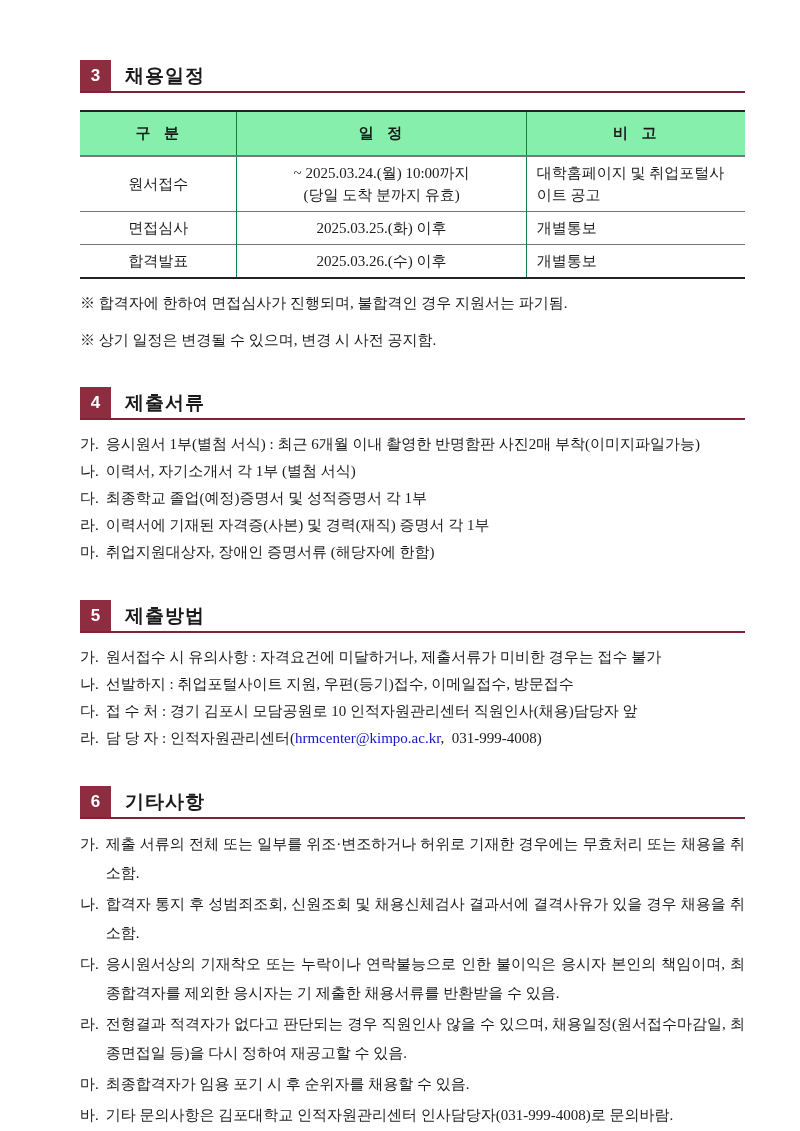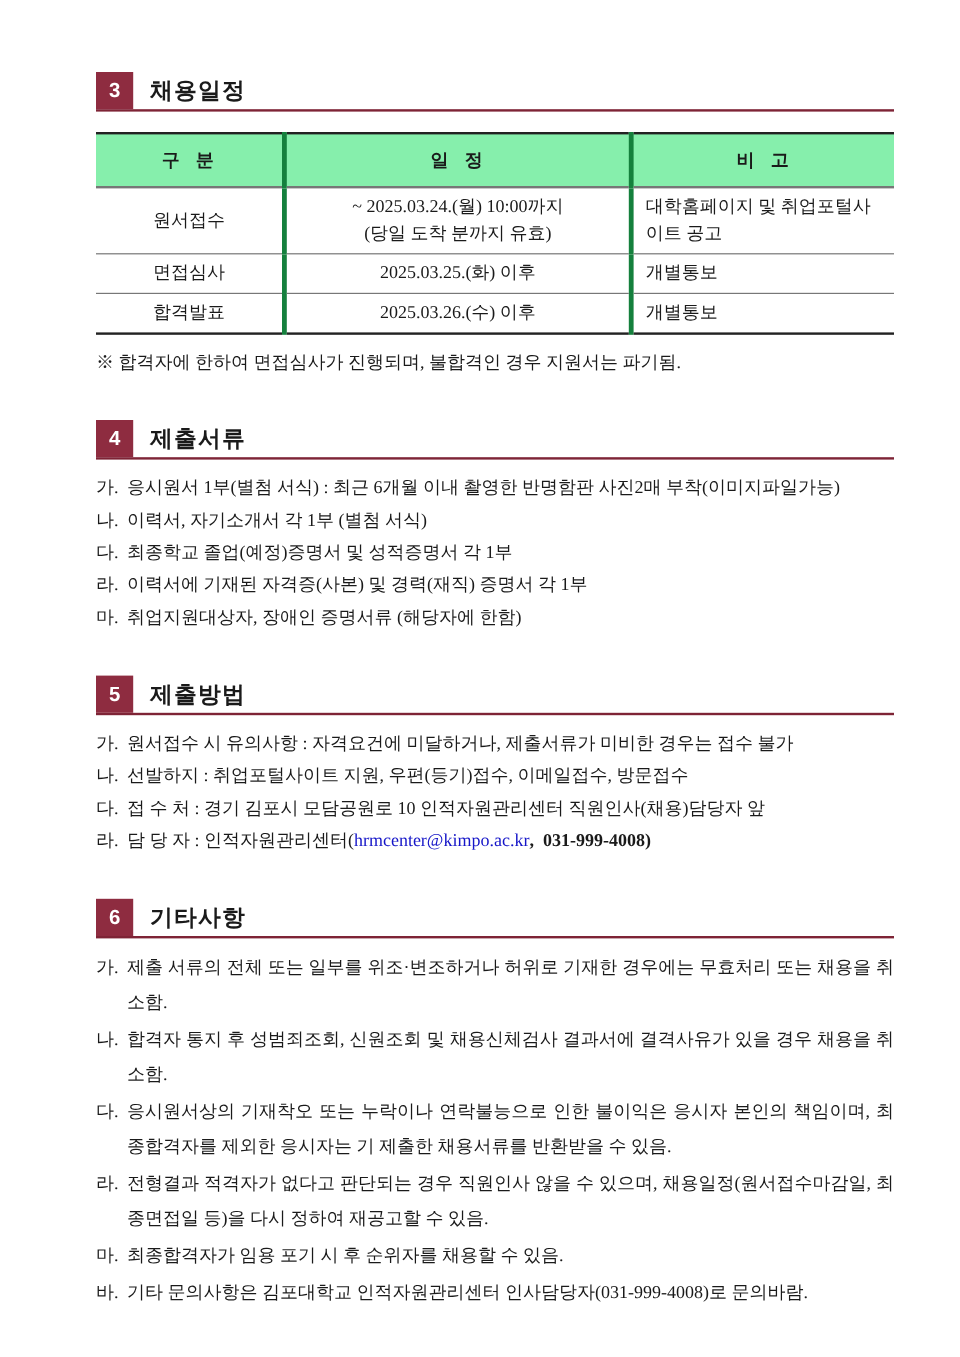--- a/index.html
+++ b/index.html
@@ -34,40 +34,40 @@
     border-top:2px solid #222; border-bottom:2px solid #222;
     font-size:15px;
   }
   th {
     background:#86efac; font-weight:bold;
     padding:12px 6px; border-bottom:2px solid #777;
     white-space:pre; letter-spacing:2px;margin-top:37px;
   }
   td { padding:5px 10px; line-height:22px; }
   tbody tr + tr td { border-top:1px solid #777; }
-  th + th, td + td { border-left:4px solid #15803d; }
+  th + th, td + td { border-left:1px solid #15803d; }
   td.cat, td.sched { text-align:center; }
   td.note { text-align:left;margin-left:20px; }
 
   .footnotes { margin-top:9px; }
   .footnotes p { font-size:15px; line-height:25px;margin-top:12px; }
 
   
   .list { margin-top:11px; }
   .li { display:flex; font-size:15px; line-height:27px; }
   .li .marker { flex:0 0 auto; margin-right:7px; }
   .li .txt { flex:1; text-align:justify; }
   .sec { margin-top:34px; }
   .sec:first-child { margin-top:0; }
   .notes-list .li { line-height:29px; margin-bottom:2px; }
 
   .email-link {
     color:#1515c8; cursor:pointer;
   }
-  .pre { white-space:pre-wrap;font-weight:bold; }
+  .pre { white-space:pre-wrap; }
 </style>
 </head>
 <body>
 
 <div class="page">
 
   <div class="sec">
     <div class="sec-head">
       <div class="sec-num">3</div>
       <div class="sec-title">채용일정</div>
@@ -105,20 +105,21 @@
             <td class="cat">합격발표</td>
             <td class="sched">2025.03.26.(수) 이후</td>
             <td class="note">개별통보</td>
           </tr>
         </tbody>
       </table>
     </div>
 
     <div class="footnotes">
       <p>※ 합격자에 한하여 면접심사가 진행되며, 불합격인 경우 지원서는 파기됨.</p>
+      <p>※ 상기 일정은 변경될 수 있으며, 변경 시 사전 공지함.</p>
     </div>
   </div>
 
   <div class="sec">
     <div class="sec-head">
       <div class="sec-num">4</div>
       <div class="sec-title">제출서류</div>
     </div>
     <div class="list">
       <div class="li">

